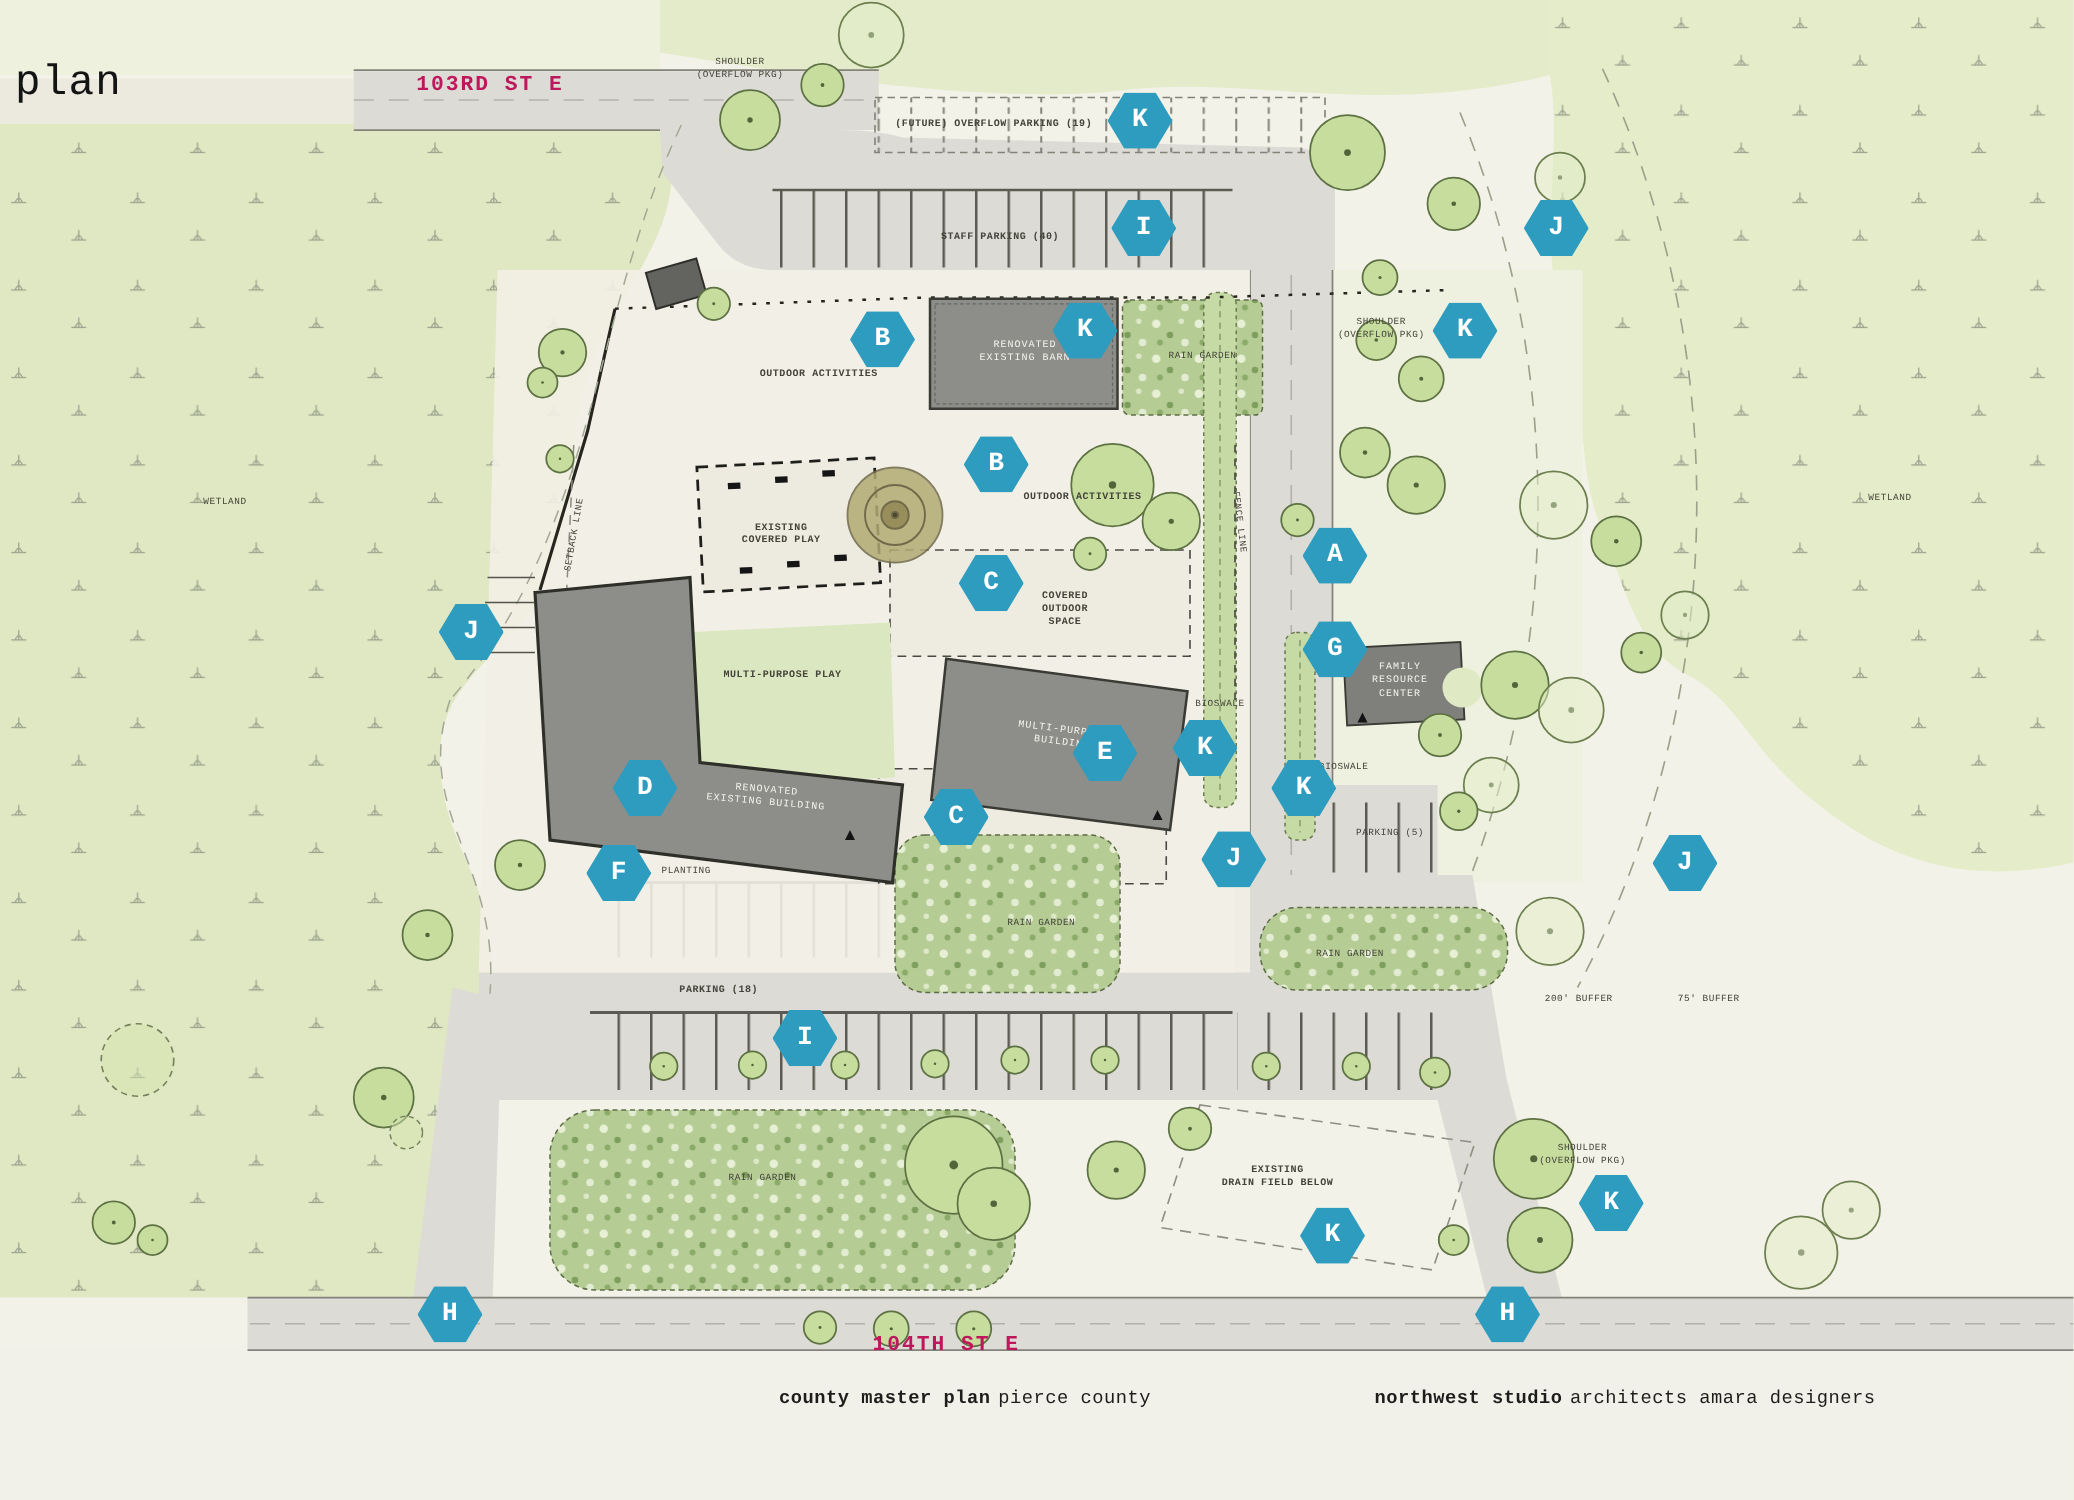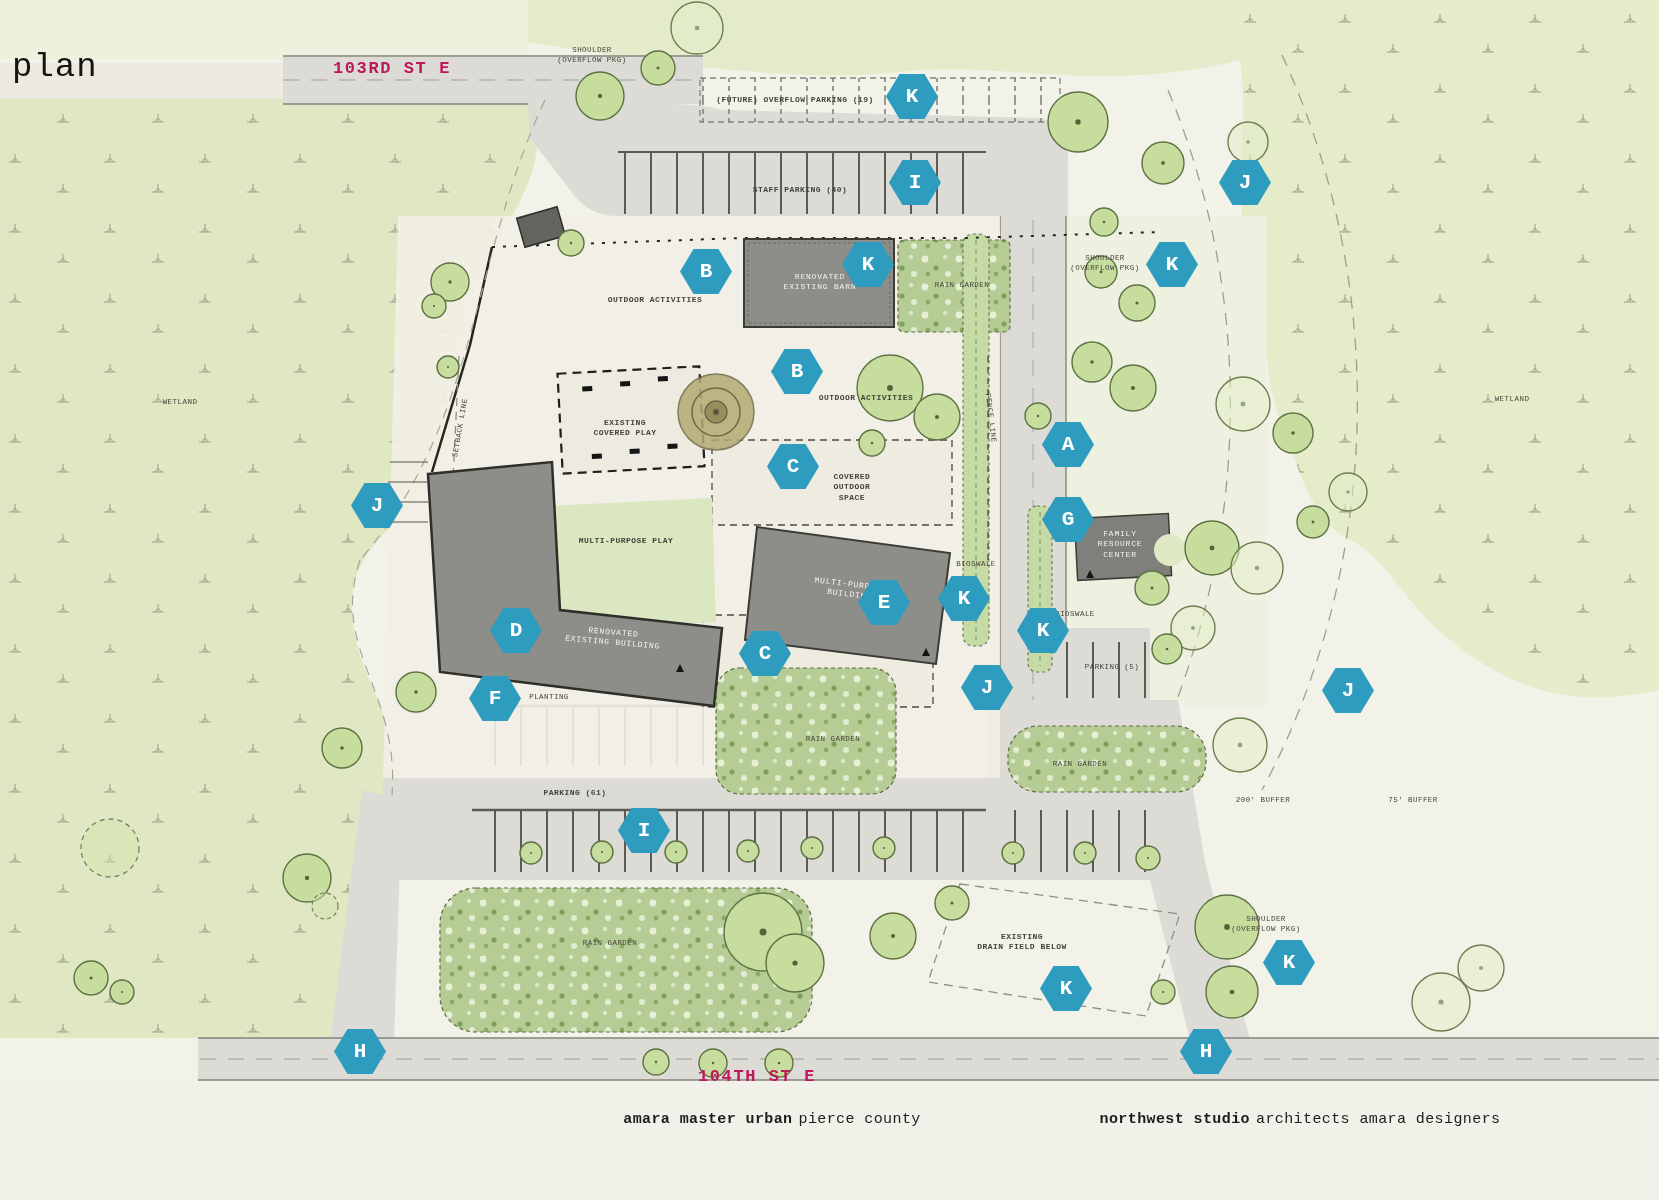--- a/index.html
+++ b/index.html
@@ -265,23 +265,23 @@
 SPACE</div>
       <div class="lbl tiny" style="left: 990px; top: 418px; transform: translate(-50%, -50%) rotate(83deg);">FENCE LINE</div>
       <div class="lbl tiny" style="left: 461px; top: 428px; transform: translate(-50%, -50%) rotate(-80deg);">SETBACK LINE</div>
       <div class="lbl" style="left: 626px; top: 541px;">MULTI-PURPOSE PLAY</div>
       <div class="lbl tiny" style="left: 976px; top: 565px;">BIOSWALE</div>
       <div class="lbl tiny" style="left: 1075px; top: 615px;">BIOSWALE</div>
       <div class="lbl tiny" style="left: 1112px; top: 668px;">PARKING (5)</div>
       <div class="lbl tiny" style="left: 549px; top: 698px;">PLANTING</div>
       <div class="lbl tiny" style="left: 833px; top: 740px;">RAIN GARDEN</div>
       <div class="lbl tiny" style="left: 1080px; top: 765px;">RAIN GARDEN</div>
-      <div class="lbl" style="left: 575px; top: 793px;">PARKING (61)</div>
+      <div class="lbl" style="left: 575px; top: 793px;">PARKING (18)</div>
       <div class="lbl tiny" style="left: 1263px; top: 801px;">200' BUFFER</div>
-      <div class="lbl tiny" style="left: 1413px; top: 801px;">75' BUFFER</div>
+      <div class="lbl tiny" style="left: 1367px; top: 801px;">75' BUFFER</div>
       <div class="lbl tiny" style="left: 610px; top: 944px;">RAIN GARDEN</div>
       <div class="lbl" style="left: 1022px; top: 942px;">EXISTING
 DRAIN FIELD BELOW</div>
       <div class="lbl tiny" style="left: 1266px; top: 925px;">SHOULDER
 (OVERFLOW PKG)</div>
       <div class="lbl white" style="left: 820px; top: 282px;">RENOVATED
 EXISTING BARN</div>
       <div class="lbl white" style="left: 850px; top: 590px; transform: translate(-50%, -50%) rotate(7deg);">MULTI-PURPOSE
 BUILDING</div>
       <div class="lbl white" style="left: 1120px; top: 545px;">FAMILY
@@ -311,18 +311,18 @@
       <div class="hex" style="left: 1322px; top: 668px;">J</div>
       <div class="hex" style="left: 469px; top: 676px;">F</div>
       <div class="hex" style="left: 618px; top: 808px;">I</div>
       <div class="hex" style="left: 1263px; top: 940px;">K</div>
       <div class="hex" style="left: 1040px; top: 966px;">K</div>
       <div class="hex" style="left: 334px; top: 1029px;">H</div>
       <div class="hex" style="left: 1180px; top: 1029px;">H</div>
     </div>
 
 <div class="footer" style="left:772px;top:1119px">
-  <b>amara master urban</b><span>pierce county</span>
+  <b>county master plan</b><span>pierce county</span>
 </div>
 <div class="footer" style="left:1300px;top:1119px">
   <b>northwest studio</b><span>architects amara designers</span>
 </div>
 
 </div>
 </body></html>

